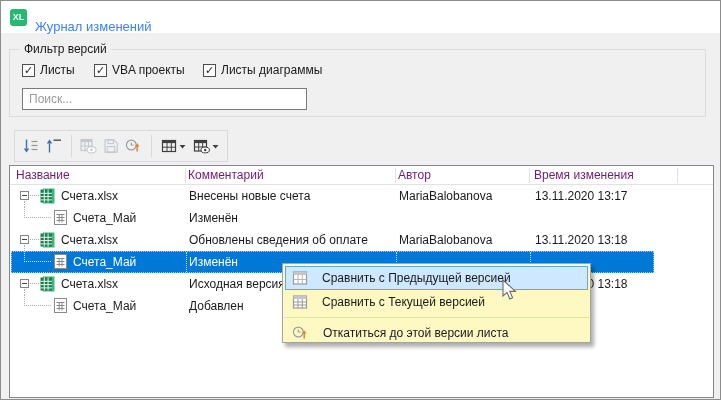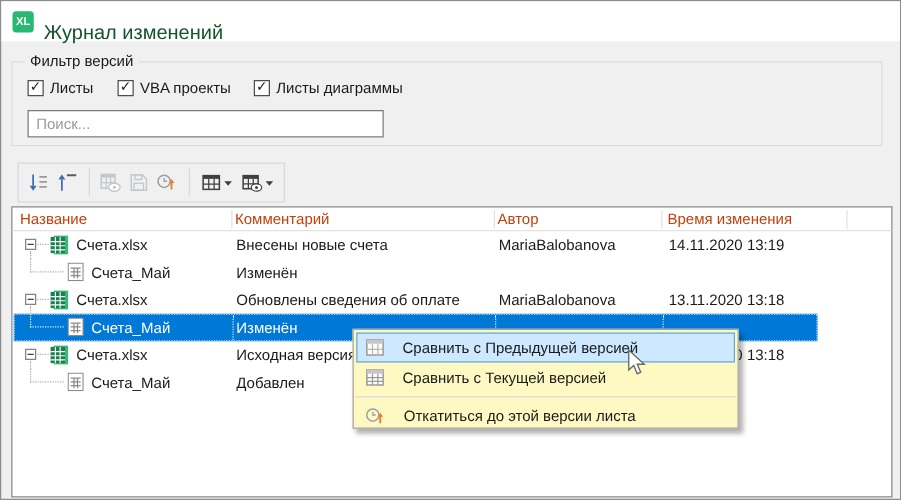--- a/index.html
+++ b/index.html
@@ -6,21 +6,21 @@
   html,body { width: 721px; height: 400px; }
   body { font-family: "Liberation Sans", "DejaVu Sans", sans-serif; font-size: 12px; color: #1a1a1a; }
   .win { position: absolute; left: 0; top: 0; width: 721px; height: 400px;
          background: #f0f0f0; border: 1px solid #8c8c8c; overflow: hidden; padding-left: 28px; }
 
   
   .titlebar { position: absolute; left: 0; top: 0; right: 0; height: 32px; background: #ffffff;
               display: flex; align-items: center; padding-left: 9px; gap: 8px; }
   .appicon { width: 17px; height: 17px; background: #27b871; border-radius: 3px; color: #fff;
              font-weight: bold; font-size: 9px; display: flex; align-items: center; justify-content: center; }
-  .title { font-size: 16px; color: #14532d; margin-top: 19px; }
+  .title { font-size: 13px; color: #3b82f6; margin-top: 19px; }
 
   
   .groupbox { position: absolute; left: 8px; top: 48px; width: 697px; height: 68px;
               border: 1px solid #dcdcdc; }
   .grouplabel { position: absolute; left: 10px; top: -8px; background: #f0f0f0; padding: 0 4px;
                 font-size: 12px; color: #1a1a1a; }
   .cb { position: absolute; top: 13px; display: flex; align-items: center; gap: 5px; cursor: default; }
   .cb-box { width: 13px; height: 13px; background: #fff; border: 1px solid #4d4d4d;
             display: flex; align-items: center; justify-content: center; }
   .cb-check { font-size: 11px; line-height: 11px; color: #222; }
@@ -33,21 +33,21 @@
   .toolbar { position: absolute; left: 13px; top: 129px; width: 214px; height: 32px;
              border: 1px solid #d9d9d9; display: flex; align-items: center; padding: 0 6px; gap: 3px; }
   .tbtn { width: 20px; height: 24px; display: flex; align-items: center; justify-content: center; }
   .tbtn-wide { width: 30px; gap: 2px; }
   .tsep { width: 1px; height: 22px; background: #d9d9d9; margin: 0 4px; }
 
   
   .grid { position: absolute; left: 8px; top: 164px; width: 705px; height: 233px;
           background: #fff; border: 1px solid #828790; }
   .ghead { position: absolute; left: 0; top: 0; right: 0; height: 19px; border-bottom: 1px solid #e2e2e2; }
-  .ghead .h { position: absolute; top: 0; height: 19px; line-height: 18px; color: #c2410c; }
+  .ghead .h { position: absolute; top: 0; height: 19px; line-height: 18px; color: #701a75; }
   .hsep { position: absolute; top: 2px; height: 15px; width: 1px; background: #e2e2e2; }
   .row { position: absolute; left: 1px; width: 640px; height: 22px; }
   .cell { position: absolute; top: 0; height: 22px; line-height: 22px; white-space: nowrap; overflow: hidden; }
   .c-comment { left: 178px; width: 206px; }
   .c-author  { left: 388px; width: 132px; }
   .c-time    { left: 524px; width: 128px; }
   .expbox { position: absolute; left: 9px; top: 6px; width: 9px; height: 9px; background: #fff;
             border: 1px solid #848484; }
   .expbox .minus { position: absolute; left: 1px; top: 3px; width: 5px; height: 1px; background: #444; }
   .h-dot { position: absolute; left: 19px; top: 10px; width: 9px; border-top: 1px dotted #b0b0b0; }
@@ -203,21 +203,21 @@
         <rect x="1.5" y="1.5" width="11.5" height="13" fill="#1a7f4f"></rect>
         <line x1="1.5" y1="5.3" x2="13" y2="5.3" stroke="#fff" stroke-width="0.9"></line>
         <line x1="1.5" y1="8.6" x2="13" y2="8.6" stroke="#fff" stroke-width="0.9"></line>
         <line x1="1.5" y1="11.9" x2="13" y2="11.9" stroke="#fff" stroke-width="0.9"></line>
         <line x1="5.3" y1="1.5" x2="5.3" y2="14.5" stroke="#fff" stroke-width="0.9"></line>
         <line x1="9.1" y1="1.5" x2="9.1" y2="14.5" stroke="#fff" stroke-width="0.9"></line>
       </svg>
       <span class="cell n0">Счета.xlsx</span>
       <span class="cell c-comment">Внесены новые счета</span>
       <span class="cell c-author">MariaBalobanova</span>
-      <span class="cell c-time">14.11.2020 13:19</span>
+      <span class="cell c-time">13.11.2020 13:17</span>
     </div>
 
     <div class="row" style="top:41px">
       <span class="v-dot-up"></span>
       <span class="l-dot"></span>
       <svg class="sh-ic" width="13" height="15" viewBox="0 0 13 15">
         <rect x="0.5" y="0.5" width="12" height="14" fill="#fff" stroke="#8a8a8a"></rect>
         <line x1="2.5" y1="4.5" x2="10.5" y2="4.5" stroke="#8a8a8a"></line>
         <line x1="2.5" y1="7.5" x2="10.5" y2="7.5" stroke="#8a8a8a"></line>
         <line x1="2.5" y1="10.5" x2="10.5" y2="10.5" stroke="#8a8a8a"></line>

